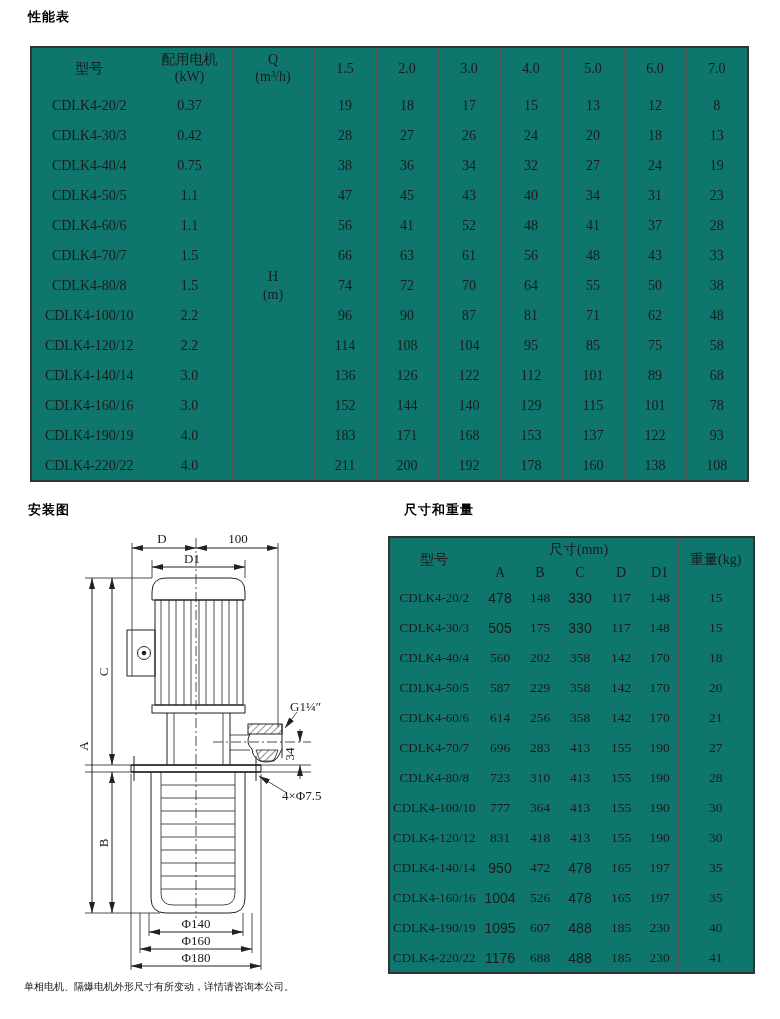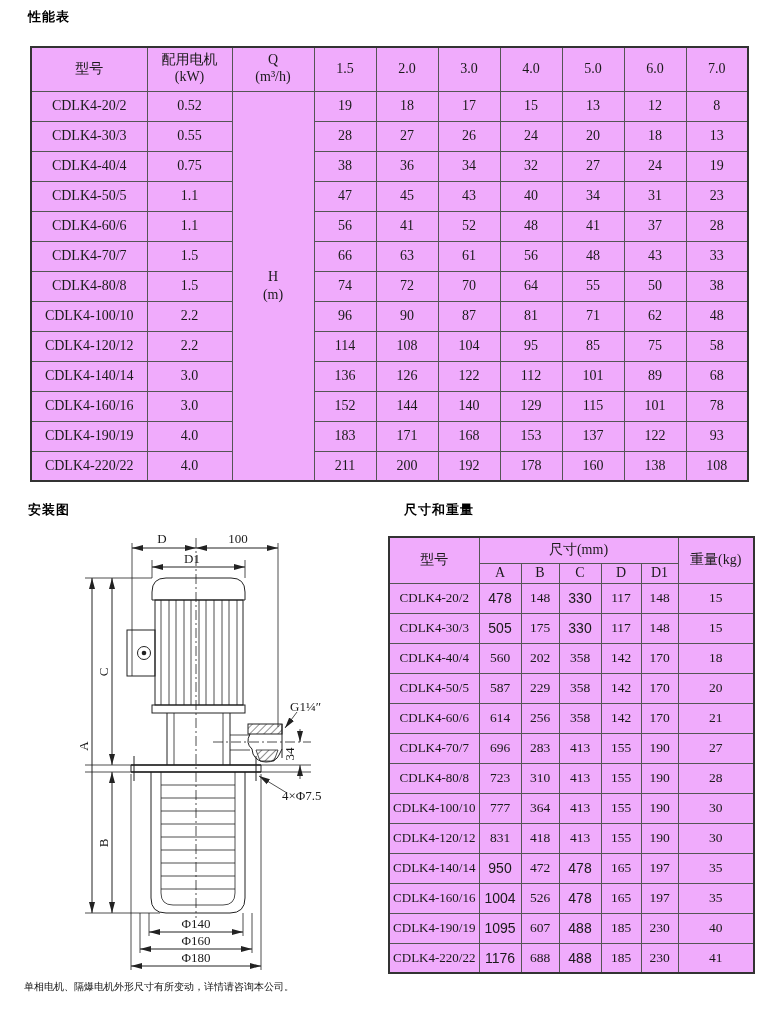--- a/index.html
+++ b/index.html
@@ -8,21 +8,21 @@
     font-family:"Liberation Serif",serif;color:#1a1a1a;
   }
   .section-title{
     position:absolute;font-family:"Liberation Sans",sans-serif;
     font-weight:bold;font-size:13px;color:#000;letter-spacing:1px;
   }
   #title-perf{left:28px;top:8px;}
   #title-install{left:28px;top:501px;}
   #title-dims{left:388px;top:501px;margin-left:16px;}
 
-  table{border-collapse:collapse;table-layout:fixed;background:#f0abfc;}
+  table{border-collapse:collapse;table-layout:fixed;background:#0f766e;}
   th,td{border:1px solid #555;text-align:center;vertical-align:middle;padding:0;}
   .perf,.dims{position:absolute;border:2px solid #333;}
   .perf{left:30px;top:46px;width:717px;}
   .dims{left:388px;top:536px;width:365px;}
 
   .perf th{font-weight:normal;font-size:14px;line-height:1.2;}
   .perf thead tr{height:44px;}
   .perf tbody tr{height:30px;}
   .perf td{font-size:14px;}
   .perf td.model-cell{font-size:14px;}
@@ -78,36 +78,36 @@
       <th>3.0</th>
       <th>4.0</th>
       <th>5.0</th>
       <th>6.0</th>
       <th>7.0</th>
     </tr>
   </thead>
   <tbody id="perf-body">
       <tr>
         <td class="model-cell">CDLK4-20/2</td>
-        <td>0.52</td>
+        <td>0.37</td>
         <td class="hcell" rowspan="13">
           <div>H</div>
           <div>(m)</div>
         </td>
         <td>19</td>
         <td>18</td>
         <td>17</td>
         <td>15</td>
         <td>13</td>
         <td>12</td>
         <td>8</td>
       </tr>
       <tr>
         <td class="model-cell">CDLK4-30/3</td>
-        <td>0.55</td>
+        <td>0.42</td>
         <td>28</td>
         <td>27</td>
         <td>26</td>
         <td>24</td>
         <td>20</td>
         <td>18</td>
         <td>13</td>
       </tr>
       <tr>
         <td class="model-cell">CDLK4-40/4</td>

